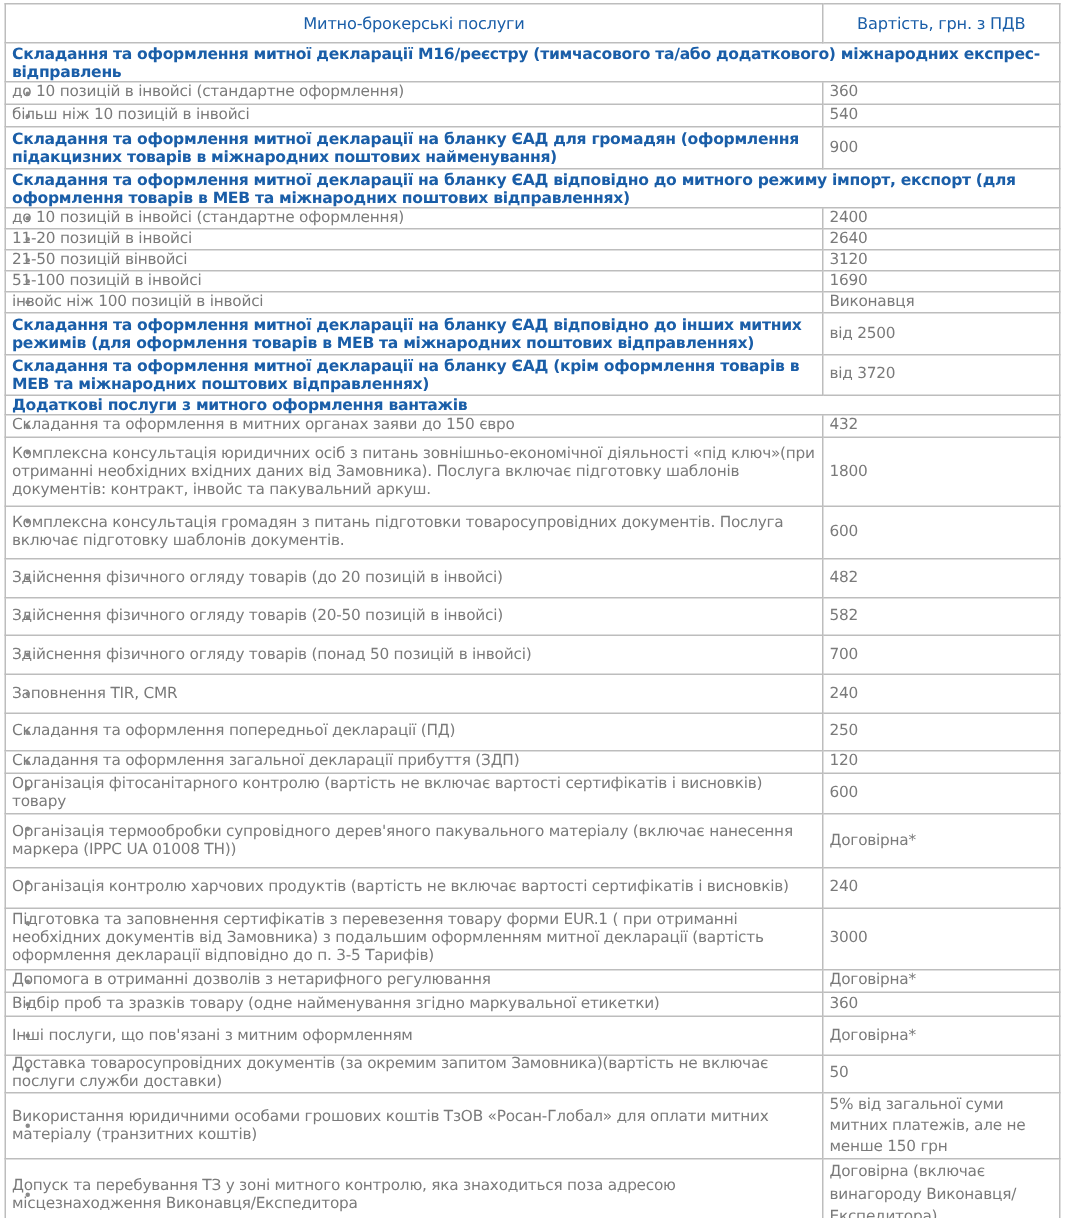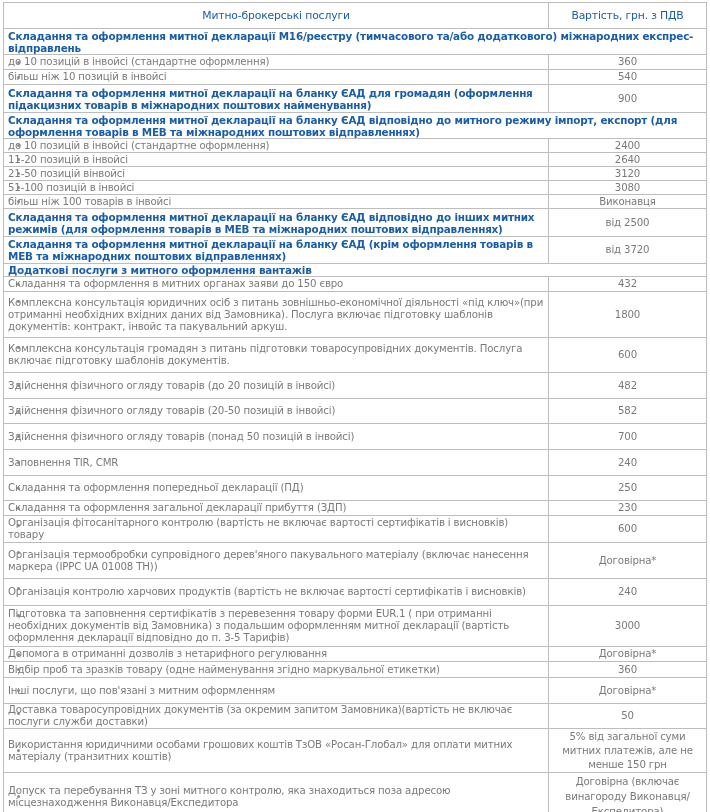--- a/index.html
+++ b/index.html
@@ -13,21 +13,21 @@
     border: 1px solid #bdbdbd; padding: 0 4px; vertical-align: middle;
     line-height: 12px; box-sizing: border-box;
   }
   col.c1 { width: 545px; }
   col.c2 { width: 158px; }
   th { font-weight: normal; color: #1a5ea8; height: 26px; font-size: 10.8px; }
   td.section { color: #1a5ea8; font-weight: bold; font-size: 10.4px; letter-spacing: -0.2px; padding-left: 3px; }
   td.item { color: #7a7a7a; padding-left: 22px; position: relative; }
   td.item .bullet { position: absolute; left: 13px; top: 50%; width: 3px; height: 3px; margin-top: -1.5px; background: #8a8a8a; border-radius: 50%; }
   td.item.top .bullet { top: 8px; margin-top: 0; }
-  td.price { color: #7a7a7a; text-align: center; }
+  td.price { color: #7a7a7a; text-align: left; }
   td.price.sec { color: #7a7a7a; }
   .multi { line-height: 11px; }
 </style>
 </head>
 <body>
 
 <table class="tariff">
   <colgroup>
       <col class="c1">
       <col class="c2">
@@ -65,24 +65,24 @@
   <tr style="height:14px">
     <td class="item"><span class="bullet"></span><span>11-20 позицій в інвойсі</span></td>
     <td class="price">2640</td>
   </tr>
   <tr style="height:14px">
     <td class="item"><span class="bullet"></span><span>21-50 позицій вінвойсі</span></td>
     <td class="price">3120</td>
   </tr>
   <tr style="height:14px">
     <td class="item"><span class="bullet"></span><span>51-100 позицій в інвойсі</span></td>
-    <td class="price">3080</td>
+    <td class="price">1690</td>
   </tr>
   <tr style="height:14px">
-    <td class="item"><span class="bullet"></span><span>більш ніж 100 товарів в інвойсі</span></td>
+    <td class="item"><span class="bullet"></span><span>інвойс ніж 100 позицій в інвойсі</span></td>
     <td class="price">Виконавця</td>
   </tr>
 
   <tr style="height:28px">
     <td class="section">Складання та оформлення митної декларації на бланку ЄАД відповідно до інших митних режимів (для оформлення товарів в МЕВ та міжнародних поштових відправленнях)</td>
     <td class="price sec">від 2500</td>
   </tr>
   <tr style="height:27px">
     <td class="section">Складання та оформлення митної декларації на бланку ЄАД (крім оформлення товарів в МЕВ та міжнародних поштових відправленнях)</td>
     <td class="price sec">від 3720</td>
@@ -118,21 +118,21 @@
   <tr style="height:26px">
     <td class="item"><span class="bullet"></span><span>Заповнення TIR, CMR</span></td>
     <td class="price">240</td>
   </tr>
   <tr style="height:25px">
     <td class="item"><span class="bullet"></span><span>Складання та оформлення попередньої декларації (ПД)</span></td>
     <td class="price">250</td>
   </tr>
   <tr style="height:15px">
     <td class="item"><span class="bullet"></span><span>Складання та оформлення загальної декларації прибуття (ЗДП)</span></td>
-    <td class="price">230</td>
+    <td class="price">120</td>
   </tr>
   <tr style="height:27px">
     <td class="item top multi"><span class="bullet"></span><span>Організація фітосанітарного контролю (вартість не включає вартості сертифікатів і висновків) товару</span></td>
     <td class="price">600</td>
   </tr>
   <tr style="height:36px">
     <td class="item top multi"><span class="bullet"></span><span>Організація термообробки супровідного дерев'яного пакувального матеріалу (включає нанесення маркера (IPPC UA 01008 TH))</span></td>
     <td class="price">Договірна*</td>
   </tr>
   <tr style="height:27px">

